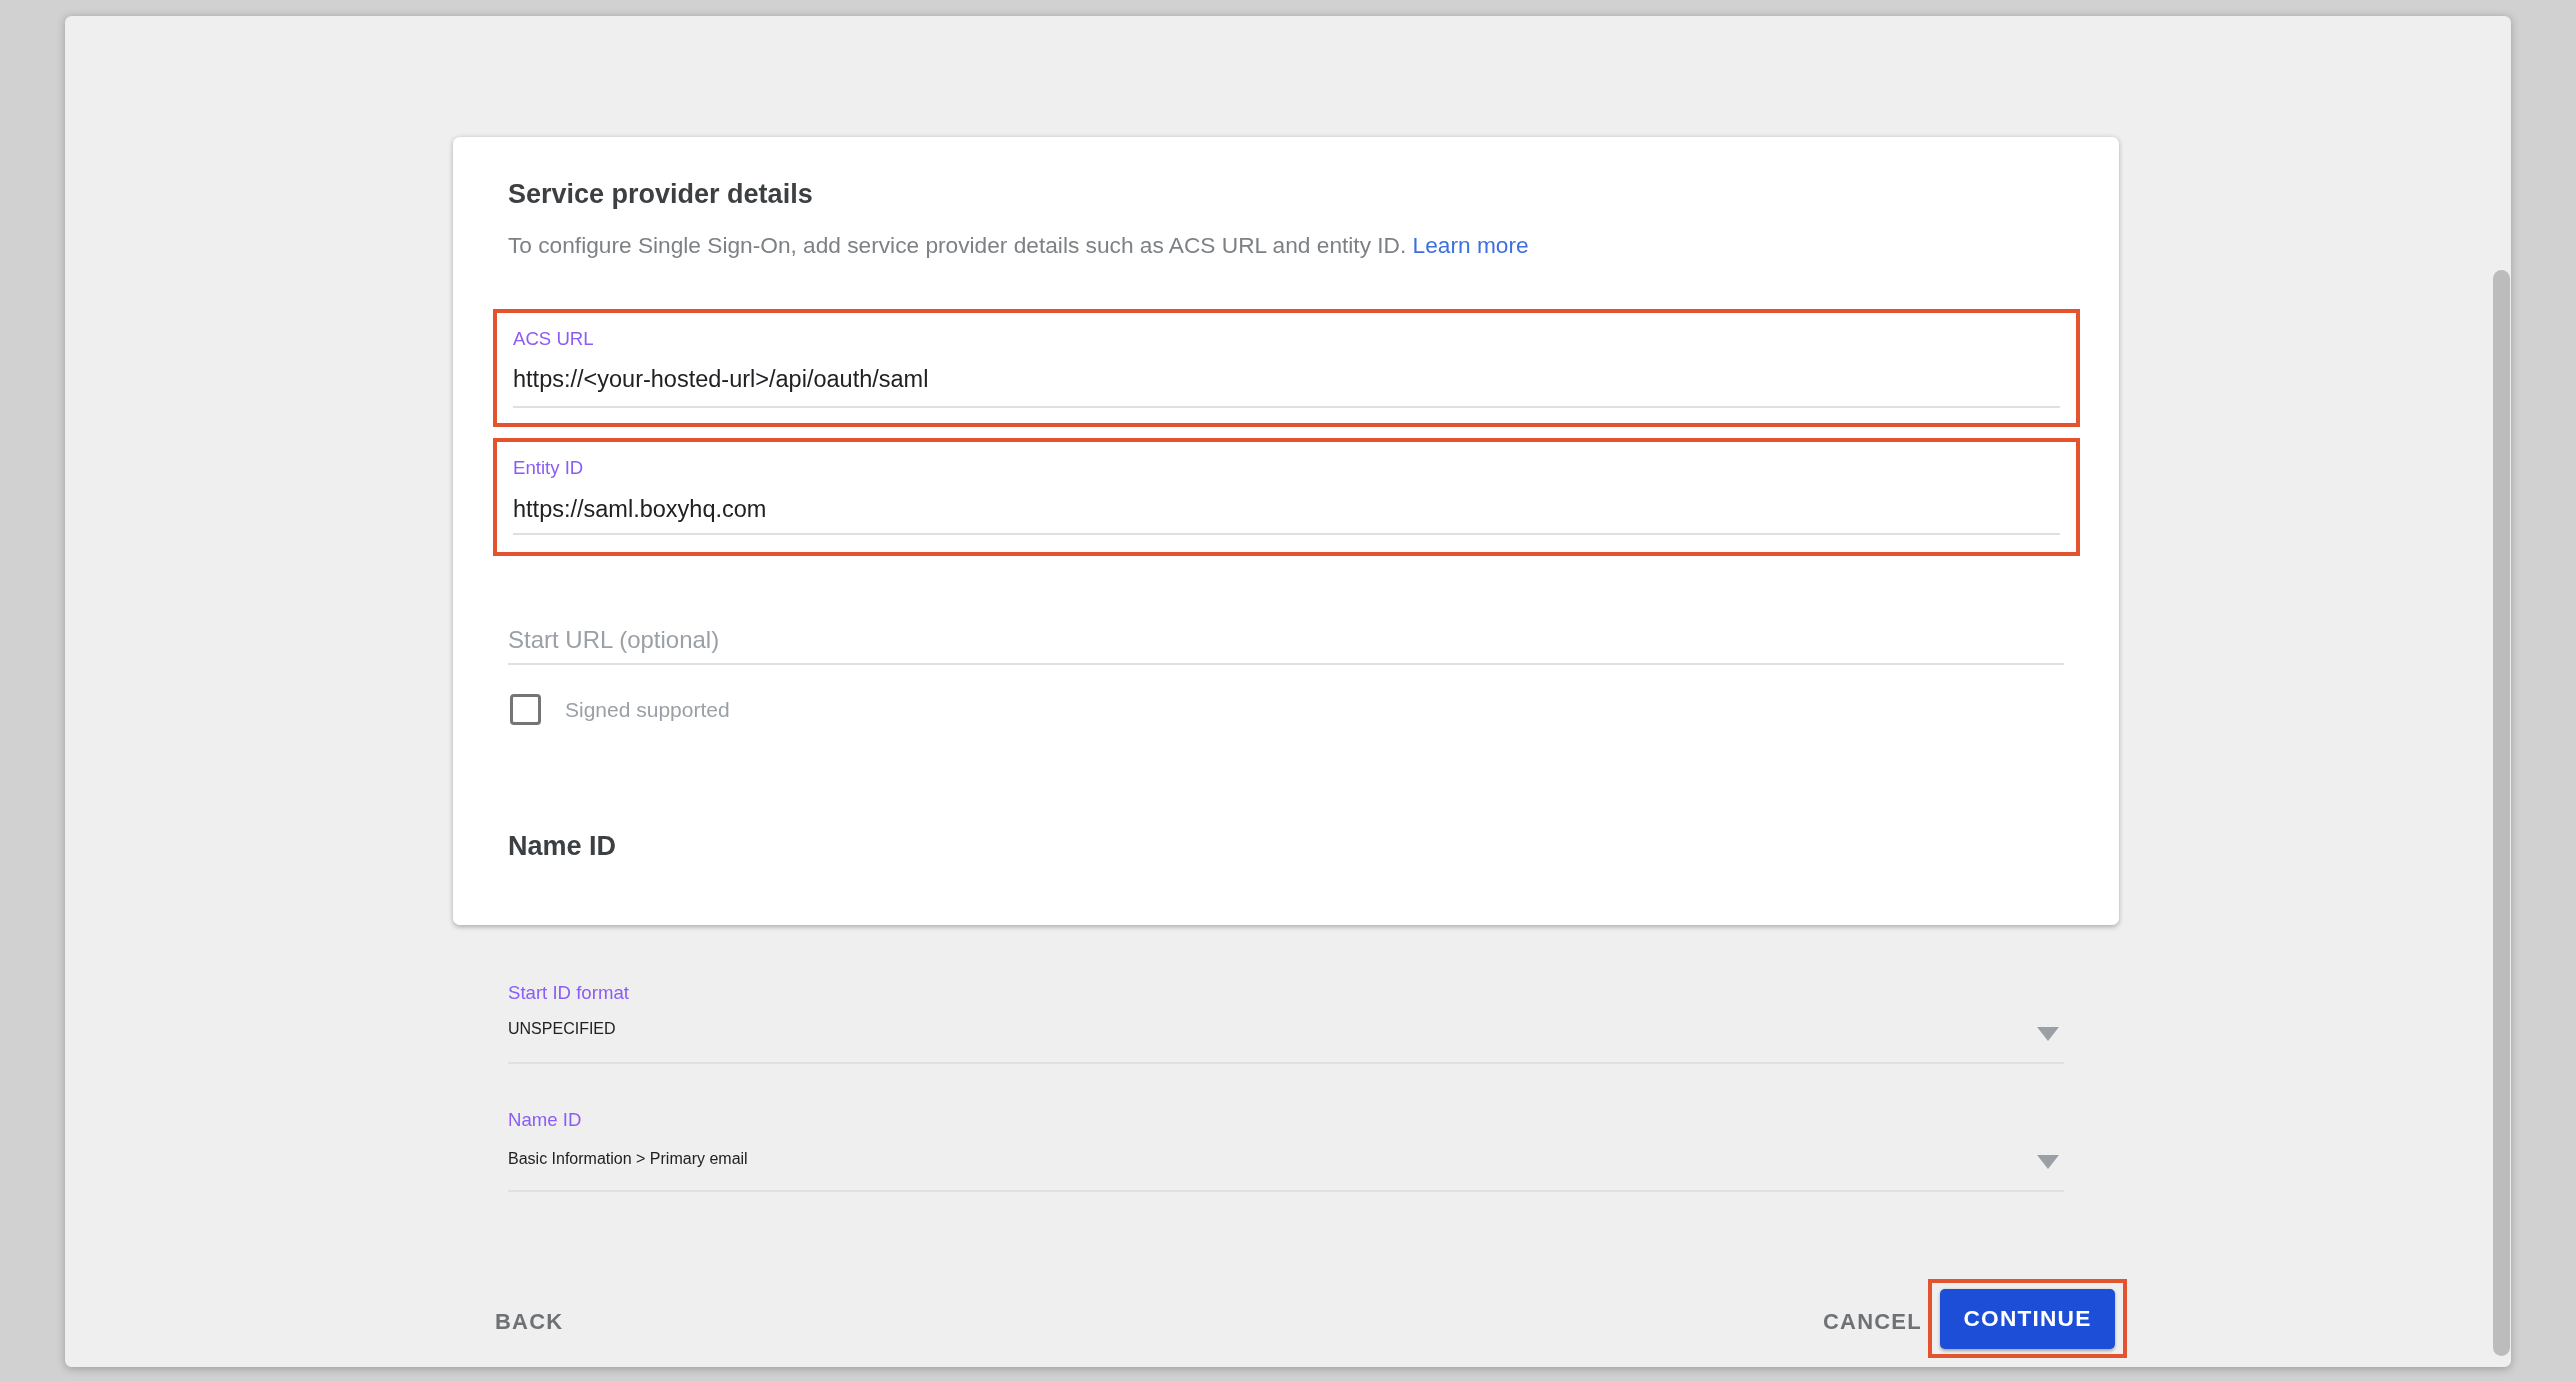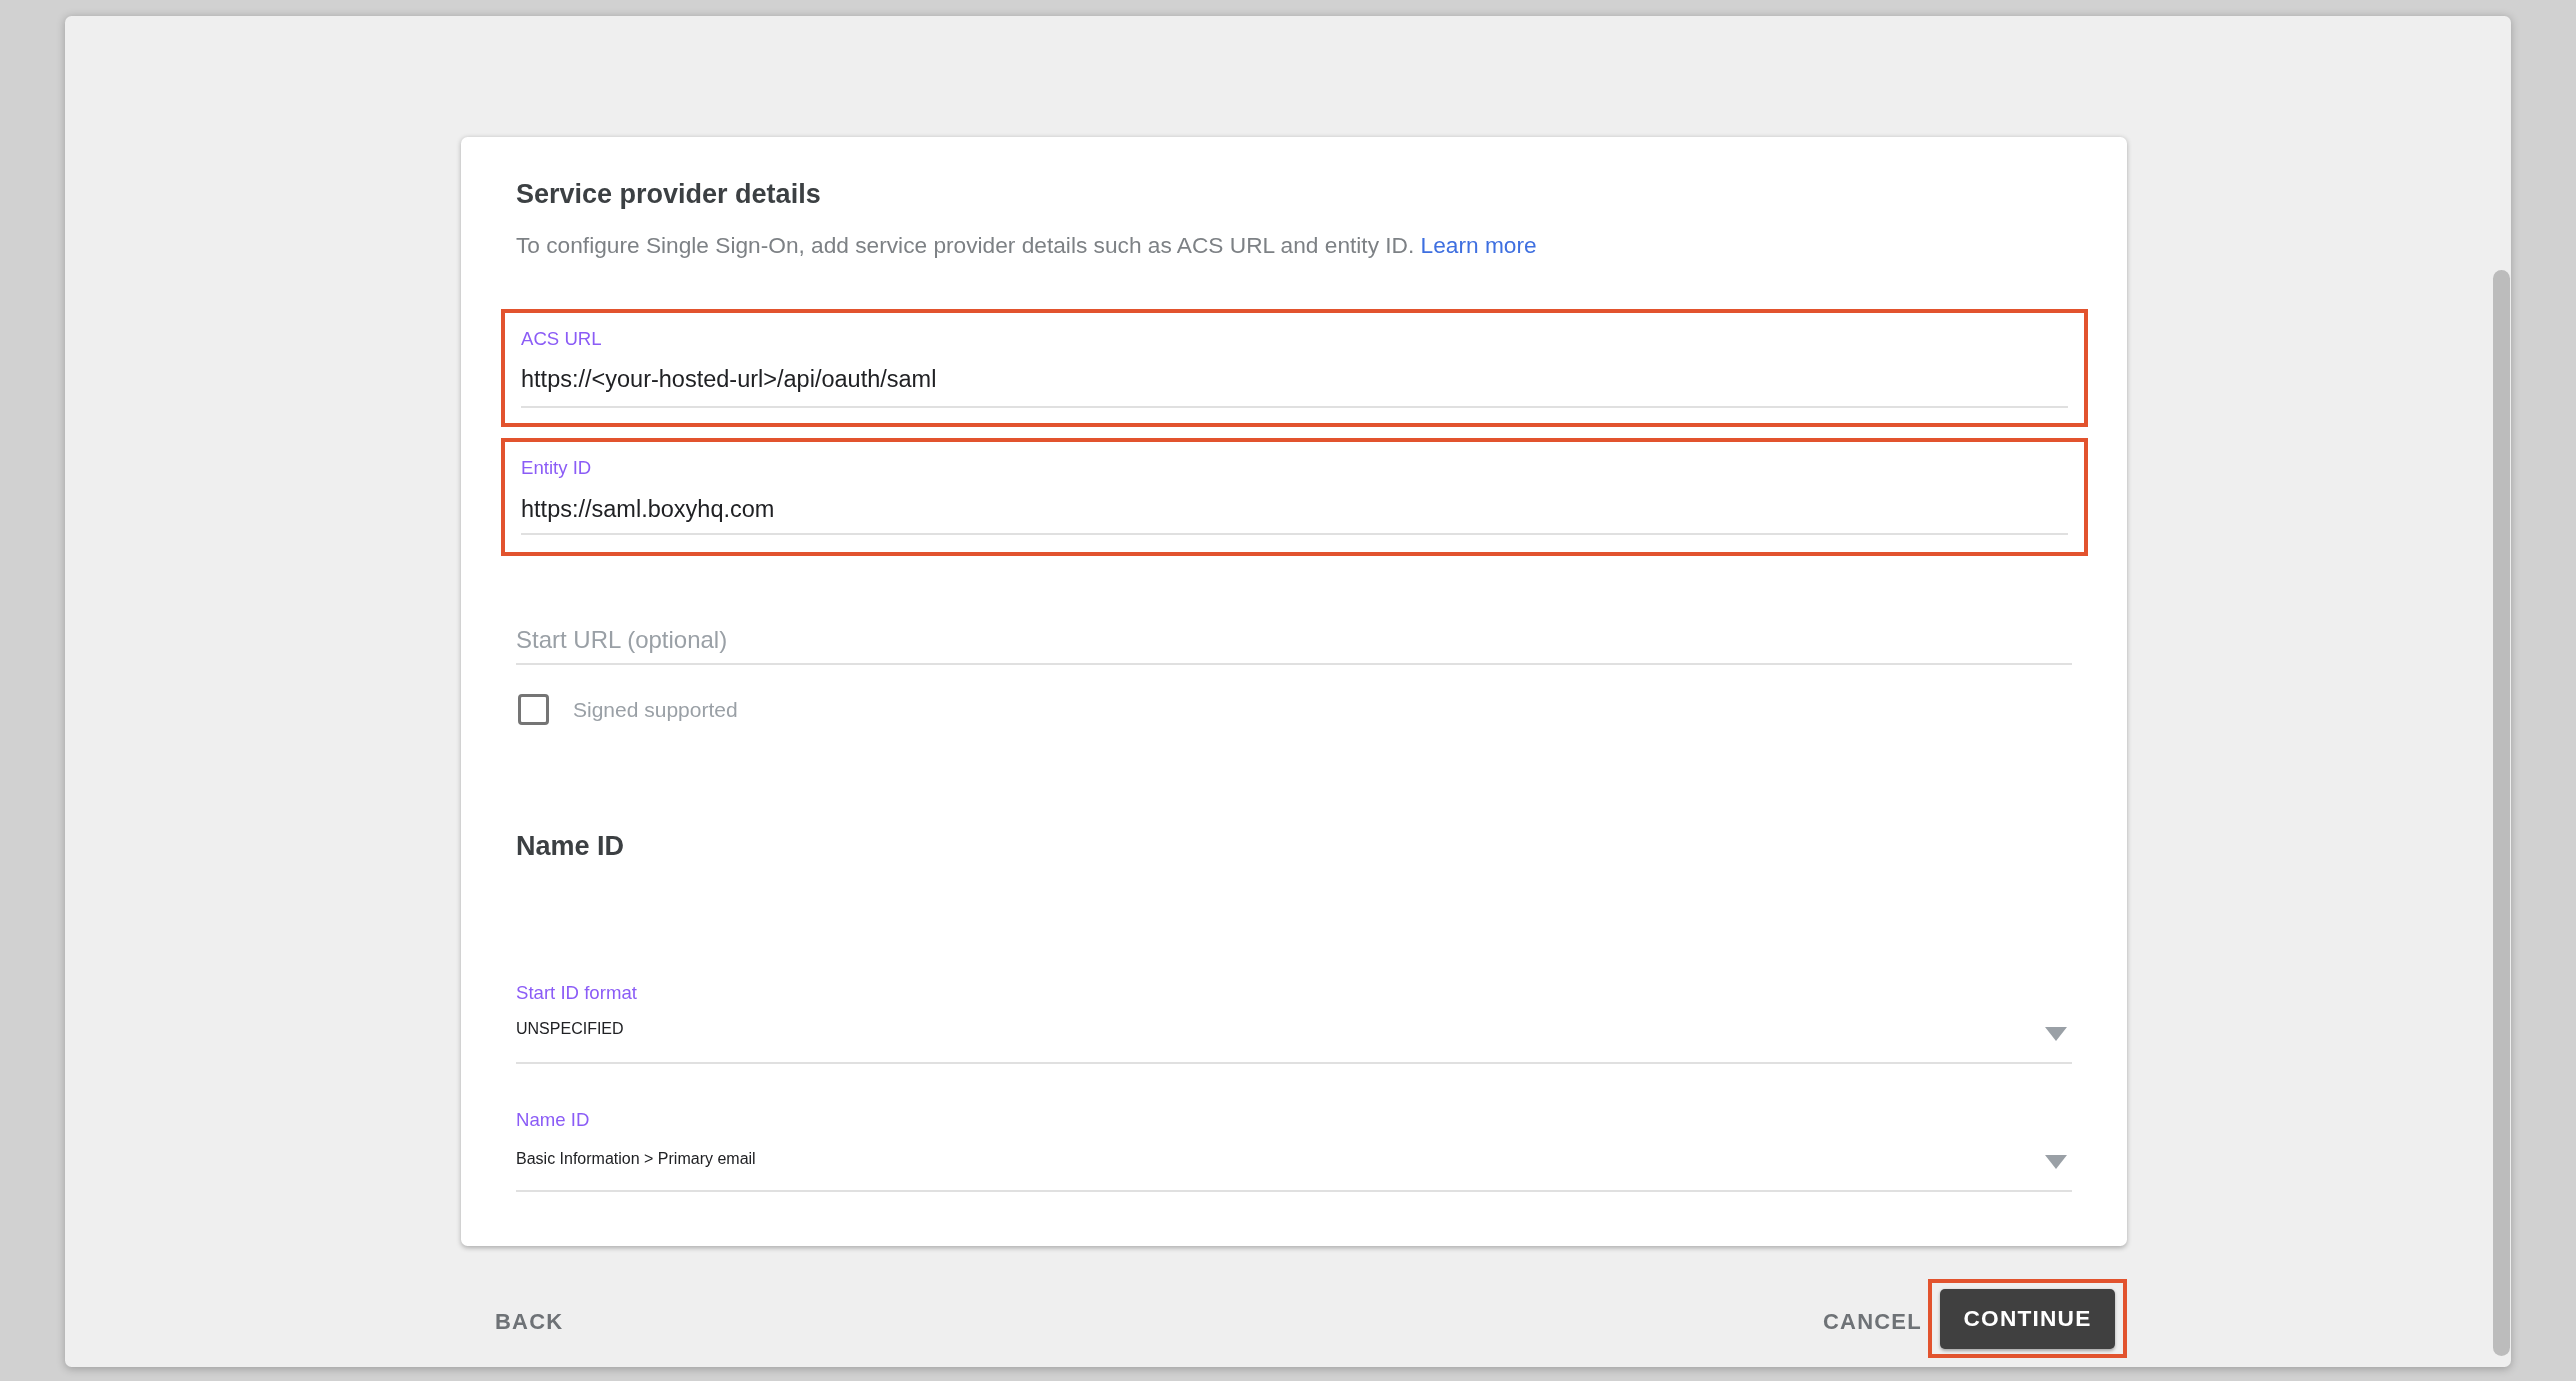--- a/index.html
+++ b/index.html
@@ -12,21 +12,21 @@
 
   .header { position:absolute; left:0; top:0; width:100%; height:116px;
             background:#3368dc; border-radius:6.5px 6.5px 0 0;
             display:flex; align-items:center;
             box-shadow:0 2.4px 5.7px rgba(0,0,0,.28); z-index:5; }
   .close  { margin-left:37px; width:36px; height:36px; display:flex;
             align-items:center; justify-content:center; cursor:pointer; }
   .title  { margin-left:32px; color:#ffffff; font-size:34px; font-weight:normal;
             letter-spacing:0.4px; }
 
-  .card { position:absolute; left:396px; top:121px; width:1666px; height:1109px;
+  .card { position:absolute; left:388px; top:121px; width:1666px; height:788px;
           background:#ffffff; border-radius:6.5px;
           box-shadow:0 1.6px 4.9px rgba(0,0,0,.28);text-align:right; }
 
   .h2   { position:absolute; left:55px; font-size:27px; font-weight:bold;
           color:#3c4043; }
   .desc { position:absolute; left:55px; font-size:22.7px; color:#7d8185; }
   .link { color:#3e6fe0; cursor:pointer; }
 
   .ann-box { position:absolute; border:4px solid #e2532e; }
 
@@ -45,21 +45,21 @@
   .dd-arrow { position:absolute; width:0; height:0;
               border-left:11.3px solid transparent; border-right:11.3px solid transparent;
               border-top:14.6px solid #9aa0a6; }
 
   .footer-btn { position:absolute; font-size:22px; font-weight:bold; color:#6e7276;
                 letter-spacing:1.2px; cursor:pointer; }
 
   .continue-outline { position:absolute; left:1863px; top:1263px; width:199px; height:79px;
                       border:4px solid #e2532e; display:flex; align-items:center;
                       justify-content:center; }
-  .continue-btn { width:175px; height:60px; background:#404040; border-radius:4.9px;
+  .continue-btn { width:175px; height:60px; background:#1d4ed8; border-radius:4.9px;
                   display:flex; align-items:center; justify-content:center;
                   color:#ffffff; font-size:22.7px; font-weight:bold; letter-spacing:1.2px;
                   box-shadow:0 1.6px 3.2px rgba(0,0,0,.3); cursor:pointer; }
 
   .scrollbar-thumb { position:absolute; left:2428px; top:254px; width:17px; height:1086px;
                      background:#bcbcbc; border-radius:9px; }
 </style>
 </head>
 <body>
 

